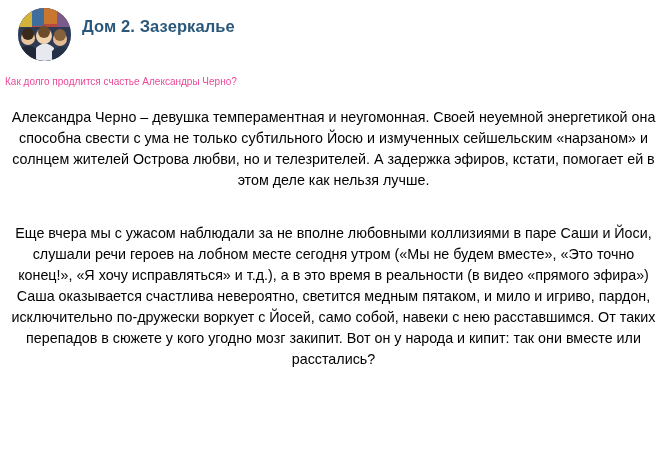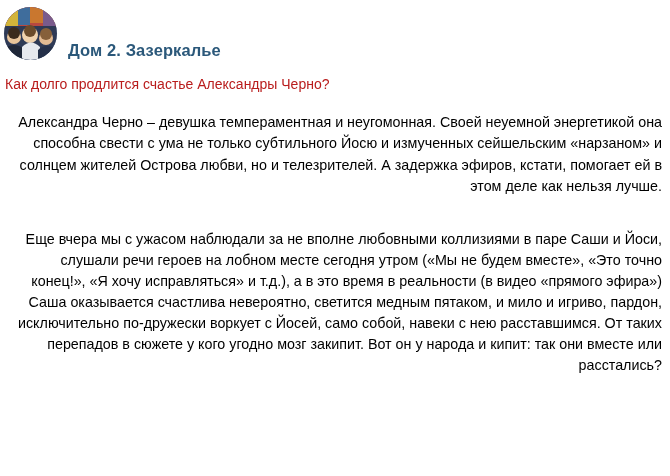--- a/index.html
+++ b/index.html
@@ -16,22 +16,22 @@
   }
   .page {
     width: 670px;
     height: 476px;
     position: relative;
     box-sizing: border-box;
     padding: 0;
   }
   .header {
     display: flex;
-    align-items: flex-end;
-    padding: 8px 0 0 4px;
+    align-items: flex-start;
+    padding: 8px 0 0 18px;
     height: 60px;
     box-sizing: border-box;
   }
   .avatar {
     width: 53px;
     height: 53px;
     border-radius: 50%;
     overflow: hidden;
     flex: 0 0 auto;
     position: relative;
@@ -46,31 +46,31 @@
     font-size: 16.5px;
     font-weight: bold;
     color: #2b587a;
     letter-spacing: 0.1px;
     white-space: nowrap;
   }
   .content {
     padding: 0 8px 0 5px;
   }
   .lead {
-    font-size: 14px;
+    font-size: 10px;
     line-height: 1.32;
     margin: 15px 0 0 0;
-    color: #b91c1c;
+    color: #ec4899;
   }
   p.para {
     font-size: 14.3px;
     line-height: 1.47;
     margin: 19px 0 0 0;
     color: #000;
-    text-align: right;
+    text-align: center;
   }
   p.para.tight {
     margin-top: 32px;
   }
 </style>
 </head>
 <body>
 
 <div class="page">
 

